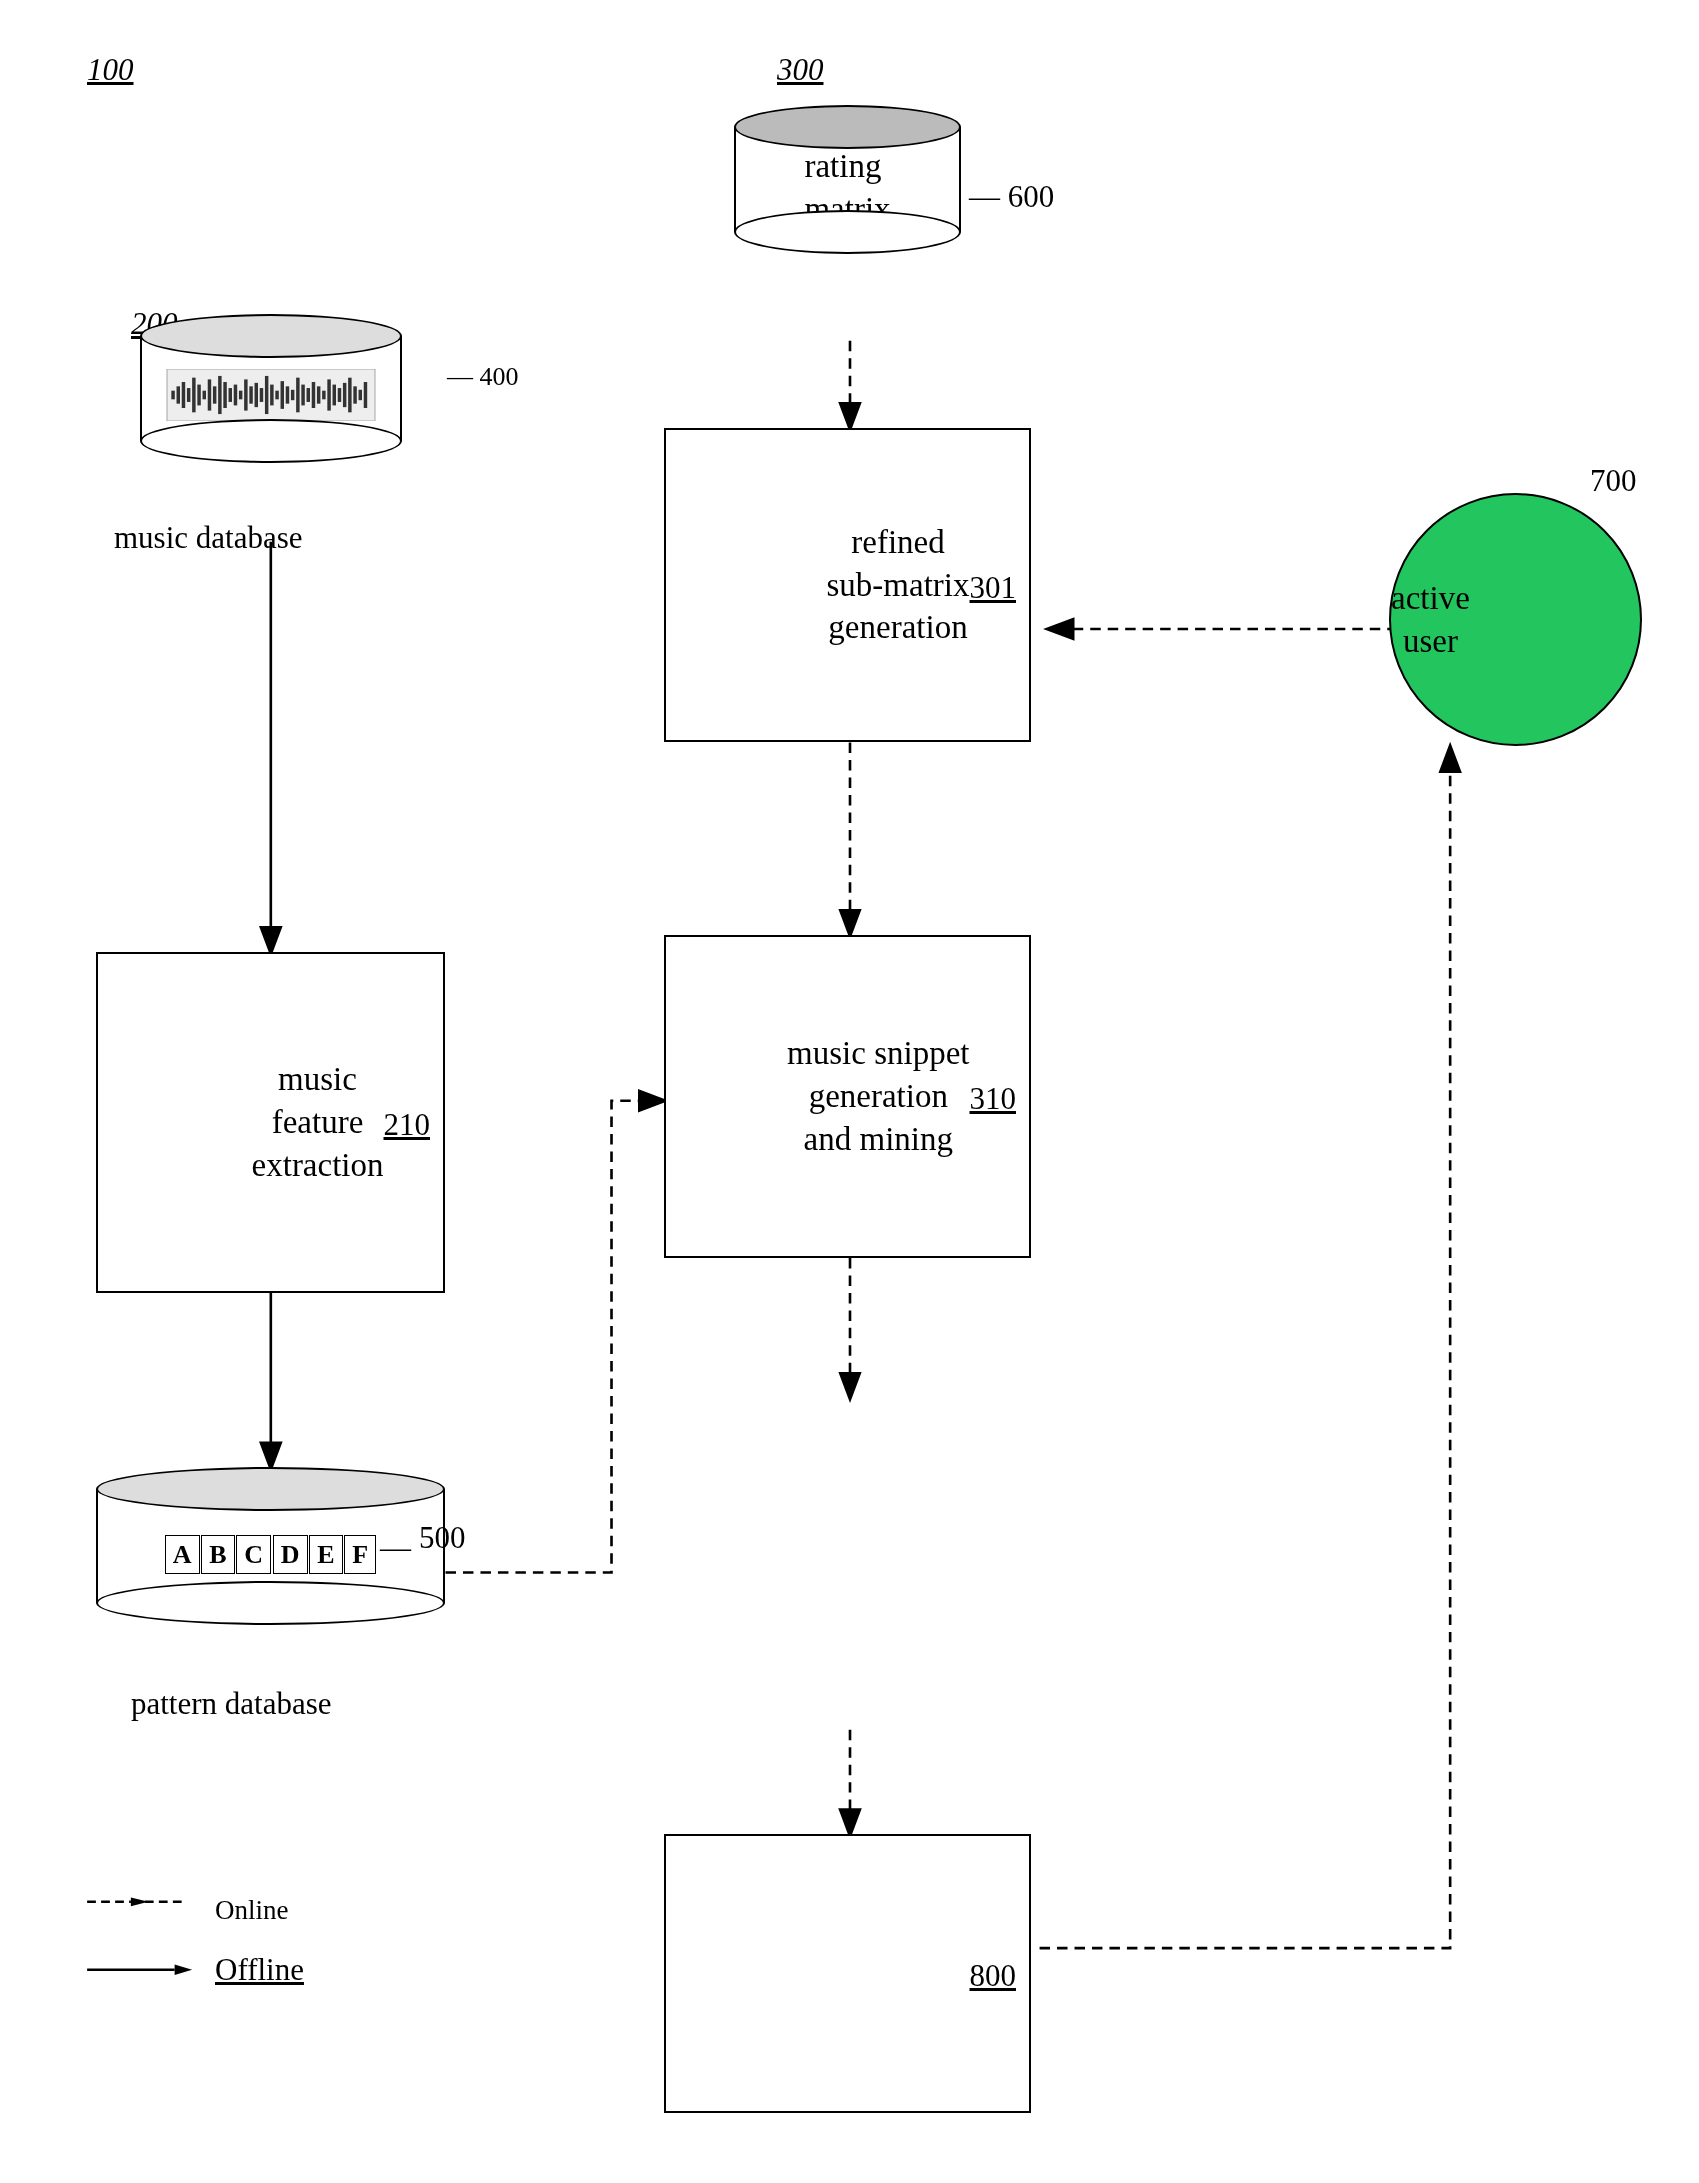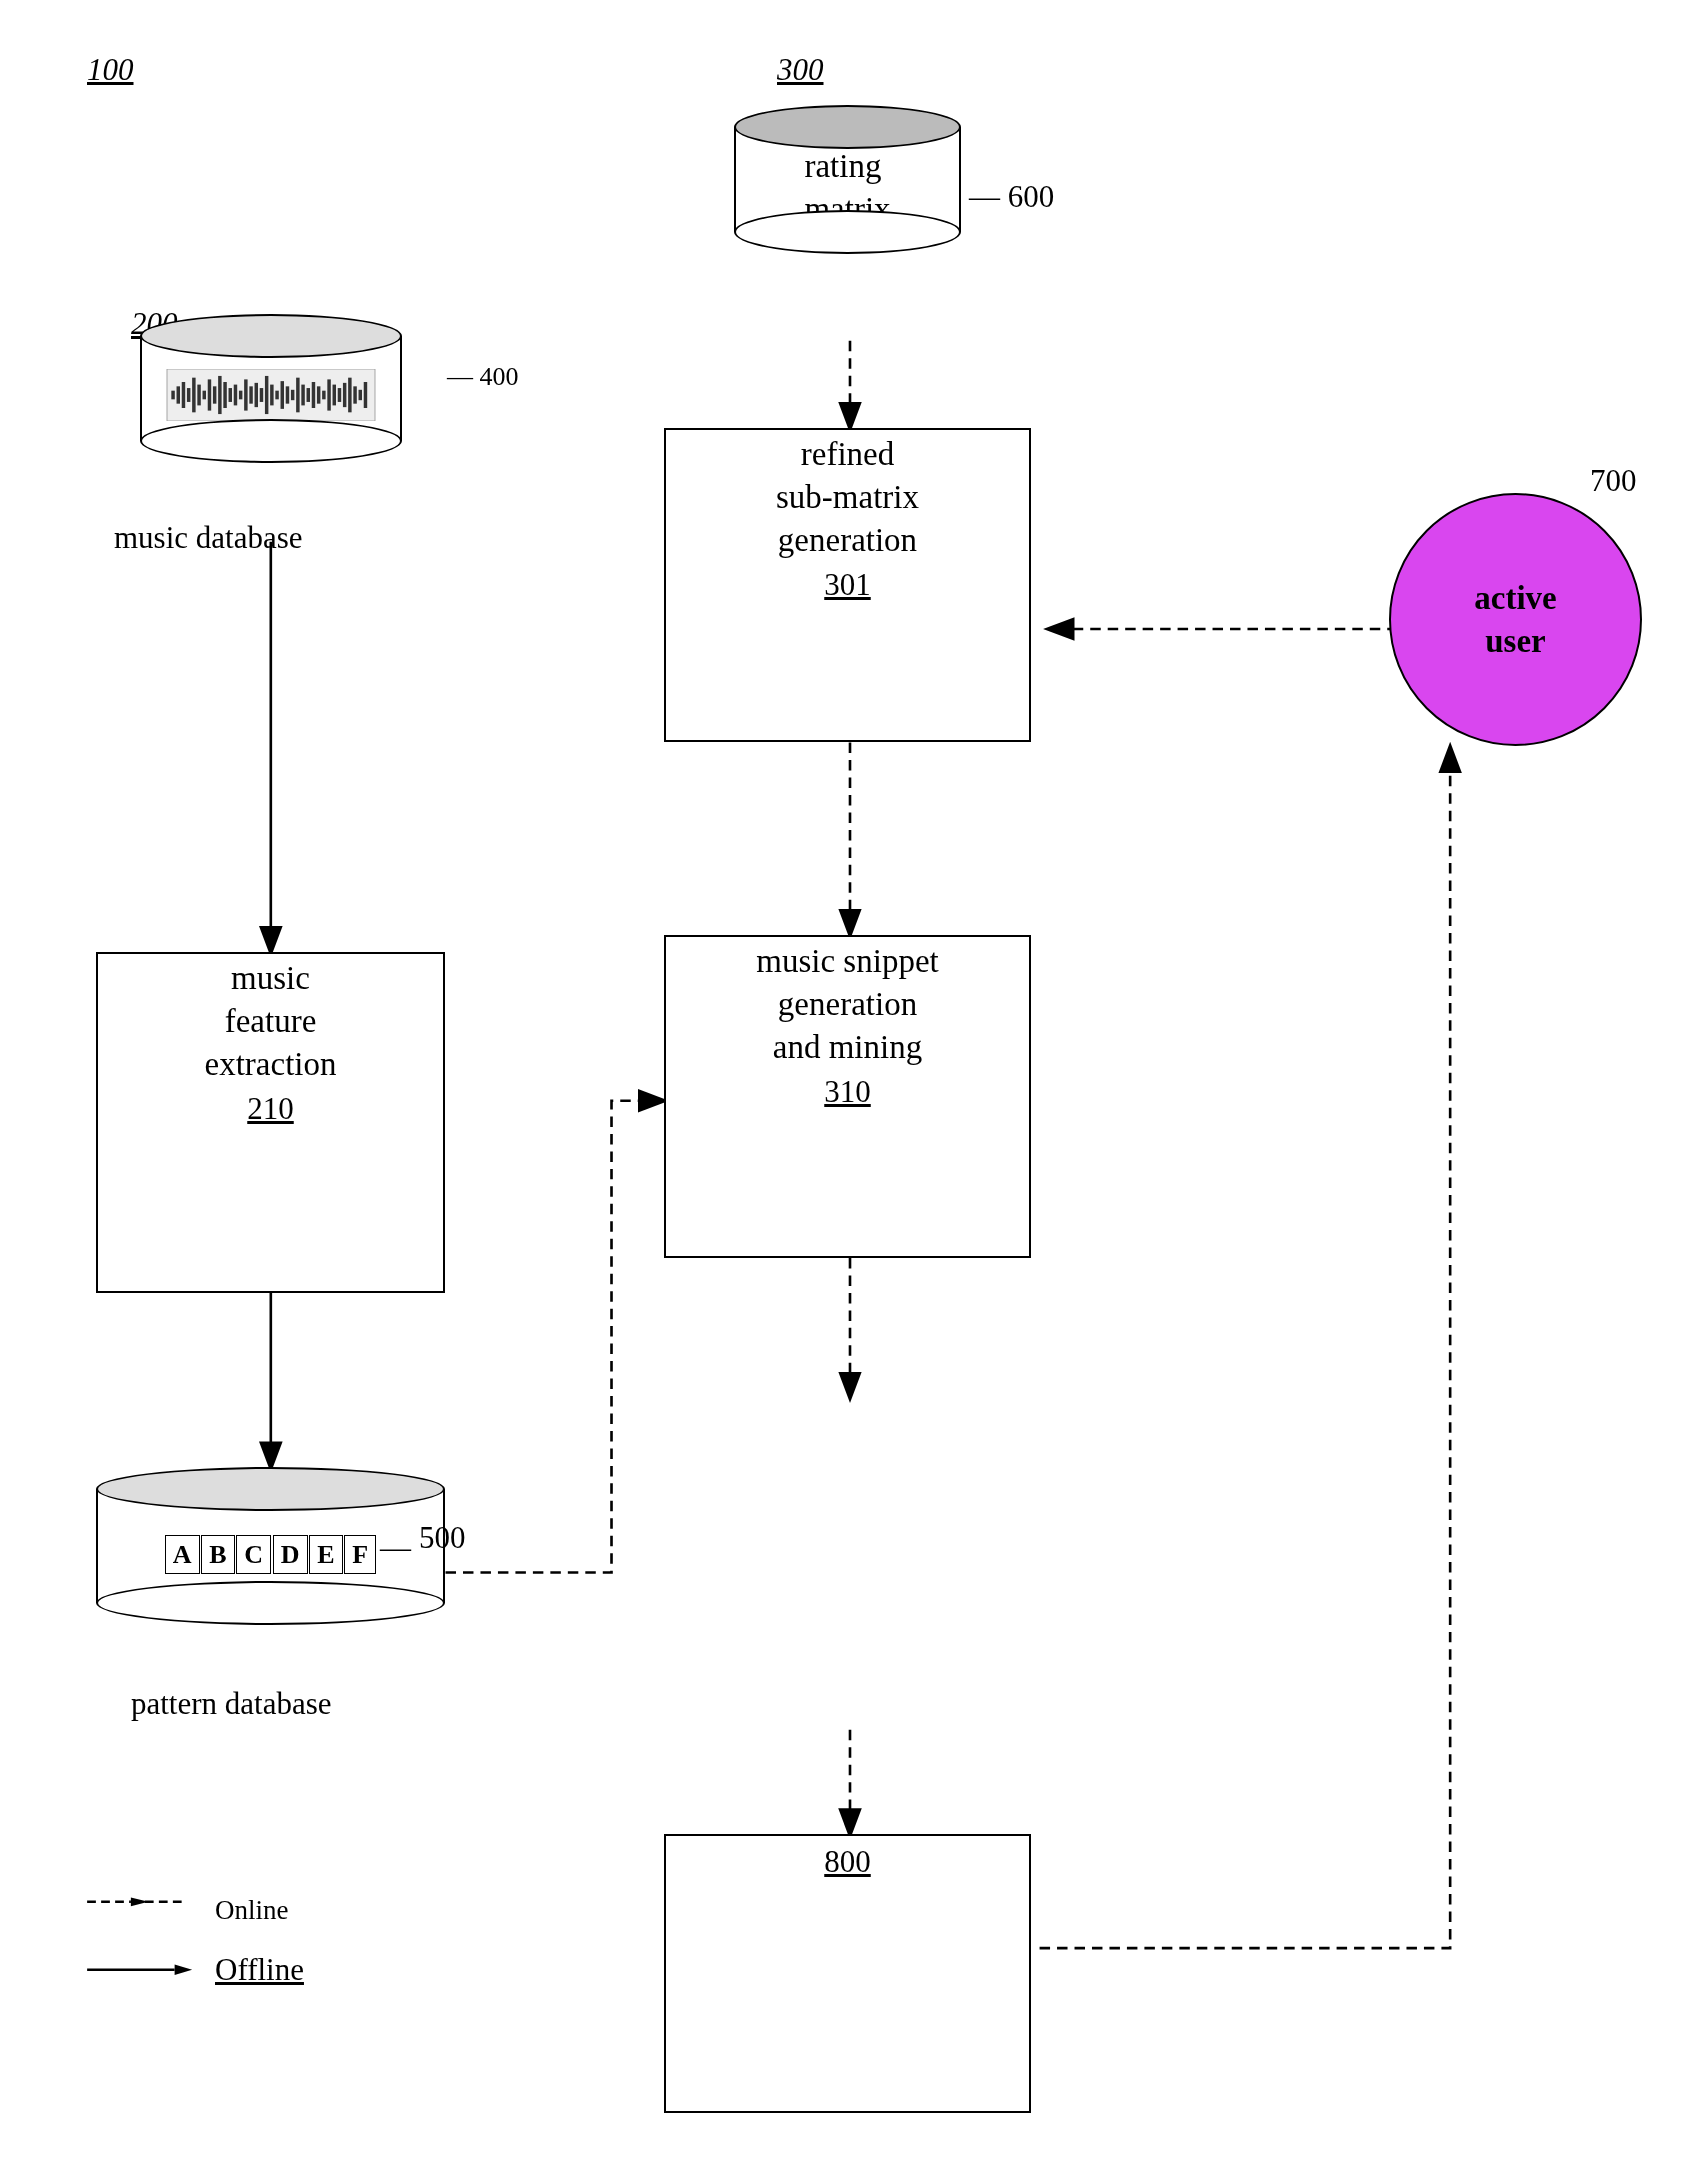--- a/index.html
+++ b/index.html
@@ -25,50 +25,47 @@
       font-size: 31px;
       text-decoration: underline;
       font-style: italic;
     }
 
     
     .box {
       position: absolute;
       border: 2.6px solid #000;
       display: flex;
-      flex-direction: column;
       align-items: center;
-      justify-content: flex-start;
+      justify-content: flex-end;
       text-align: center;
       background: #fff;
-      padding: 3px;
+      padding: 13px;
     }
 
     .box-label {
       font-size: 33px;
       line-height: 1.3;
     }
 
     .box-num {
       font-size: 31px;
       text-decoration: underline;
       margin-top: 5.2px;
     }
 
     
     .ellipse {
       position: absolute;
       border: 2.6px solid #000;
       border-radius: 50%;
       display: flex;
       align-items: center;
-      justify-content: center;
       text-align: center;
-      background: #d946ef;
-      font-weight: bold;
+      background: #22c55e;
     }
 
     
     .arrows-svg {
       position: absolute;
       top: 0; left: 0;
       width: 1700px;
       height: 2184px;
       pointer-events: none;
     }

